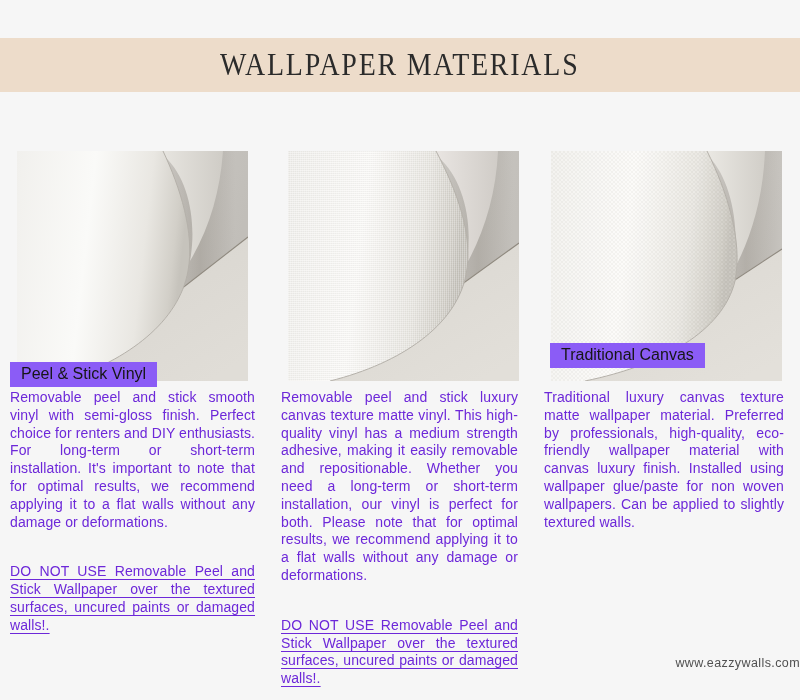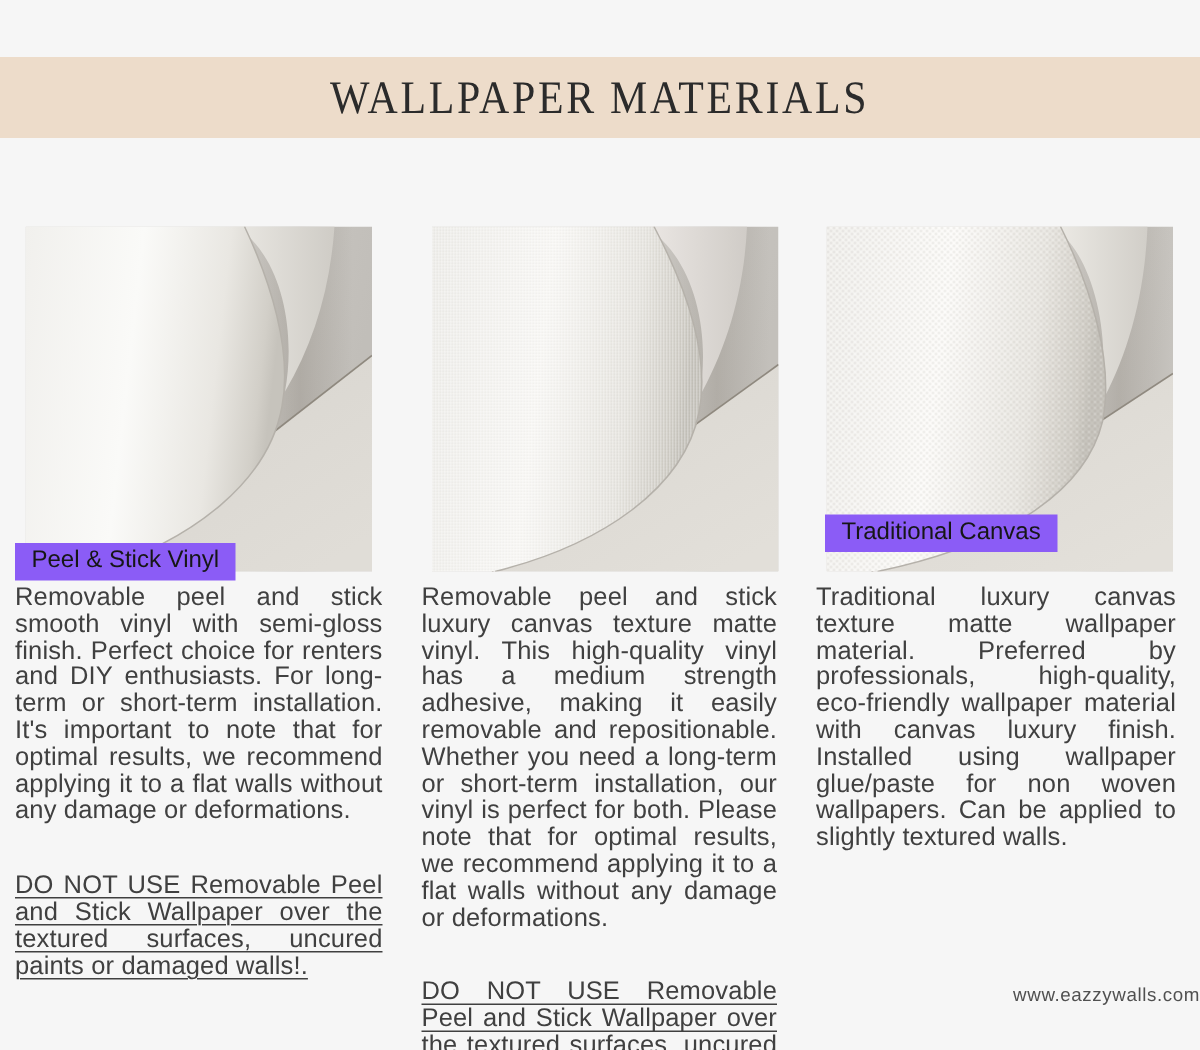--- a/index.html
+++ b/index.html
@@ -49,24 +49,24 @@
     color:#161616;
     white-space:nowrap;
     line-height:1.2;
   }
   .card-1 .chip{left:-7px;top:211px;}
   .card-2 .chip{left:0px;top:203px;}
   .card-3 .chip{left:-1px;top:192px;}
 
   .desc,.warn{
     margin:0;
-    font-size:17px;
+    font-size:14px;
     line-height:17.8px;
     letter-spacing:0.1px;
-    color:#404040;
+    color:#6d28d9;
     text-align:justify;
   }
   .desc{margin-top:8px;}
   .warn{
     text-decoration:underline;
     text-decoration-thickness:1px;
     text-underline-offset:3px;
     margin-top:32px;
   }
 

